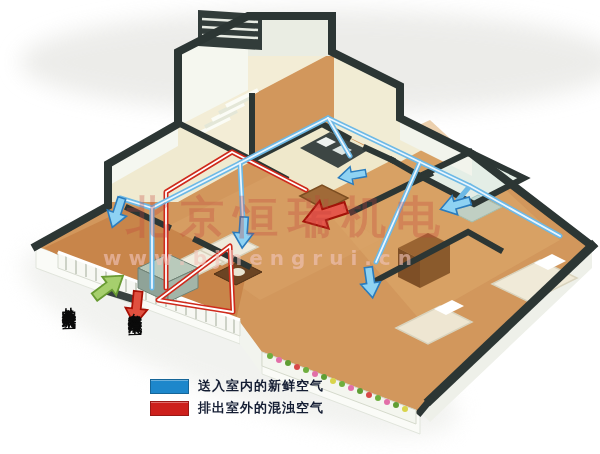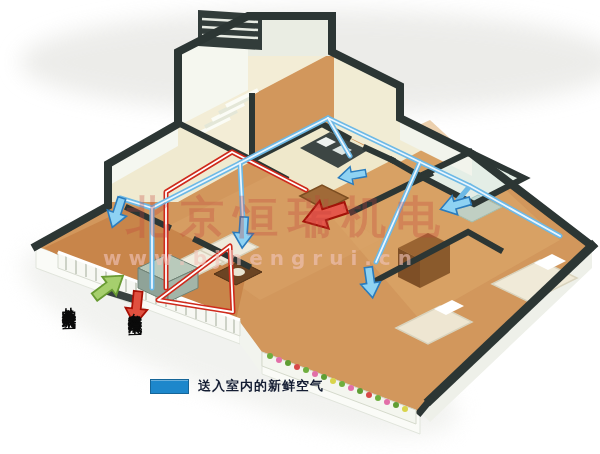--- a/index.html
+++ b/index.html
@@ -253,15 +253,19 @@
   <div class="wm-url">www.bjhengrui.cn</div>
 
   <div id="intake-label" class="vlabel">从室外吸入新鲜空气</div>
   <div id="exhaust-label" class="vlabel">向室外排出混浊空气</div>
 
   <div id="legend">
     <div class="legend-row">
       <span class="legend-swatch" style="background:#1d87cb"></span>
       <span class="legend-label">送入室内的新鲜空气</span>
     </div>
+    <div class="legend-row">
+      <span class="legend-swatch" style="background:#cd201c"></span>
+      <span class="legend-label">排出室外的混浊空气</span>
+    </div>
   </div>
 
 </div>
 
 </body></html>

